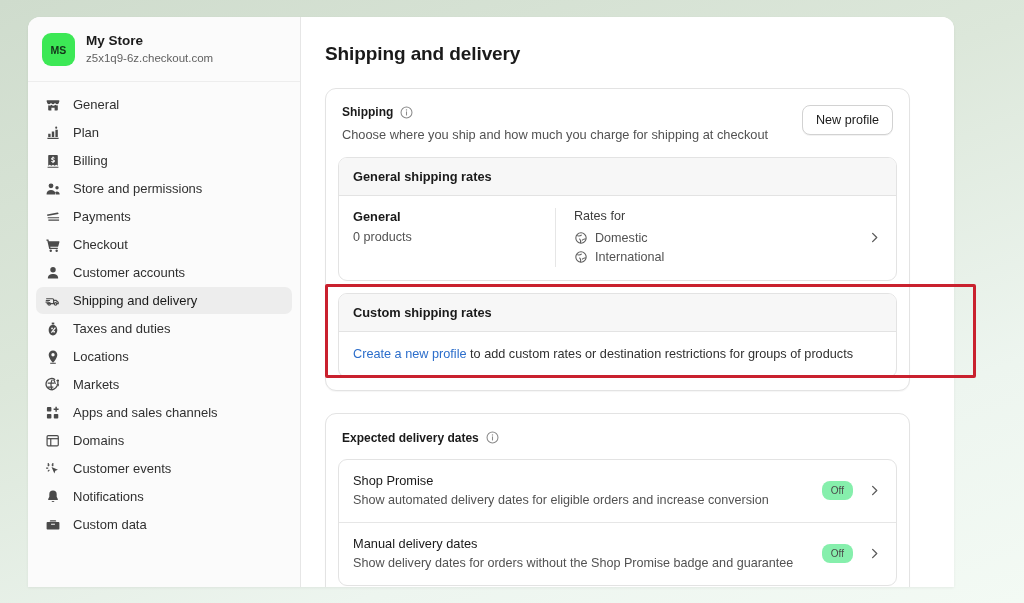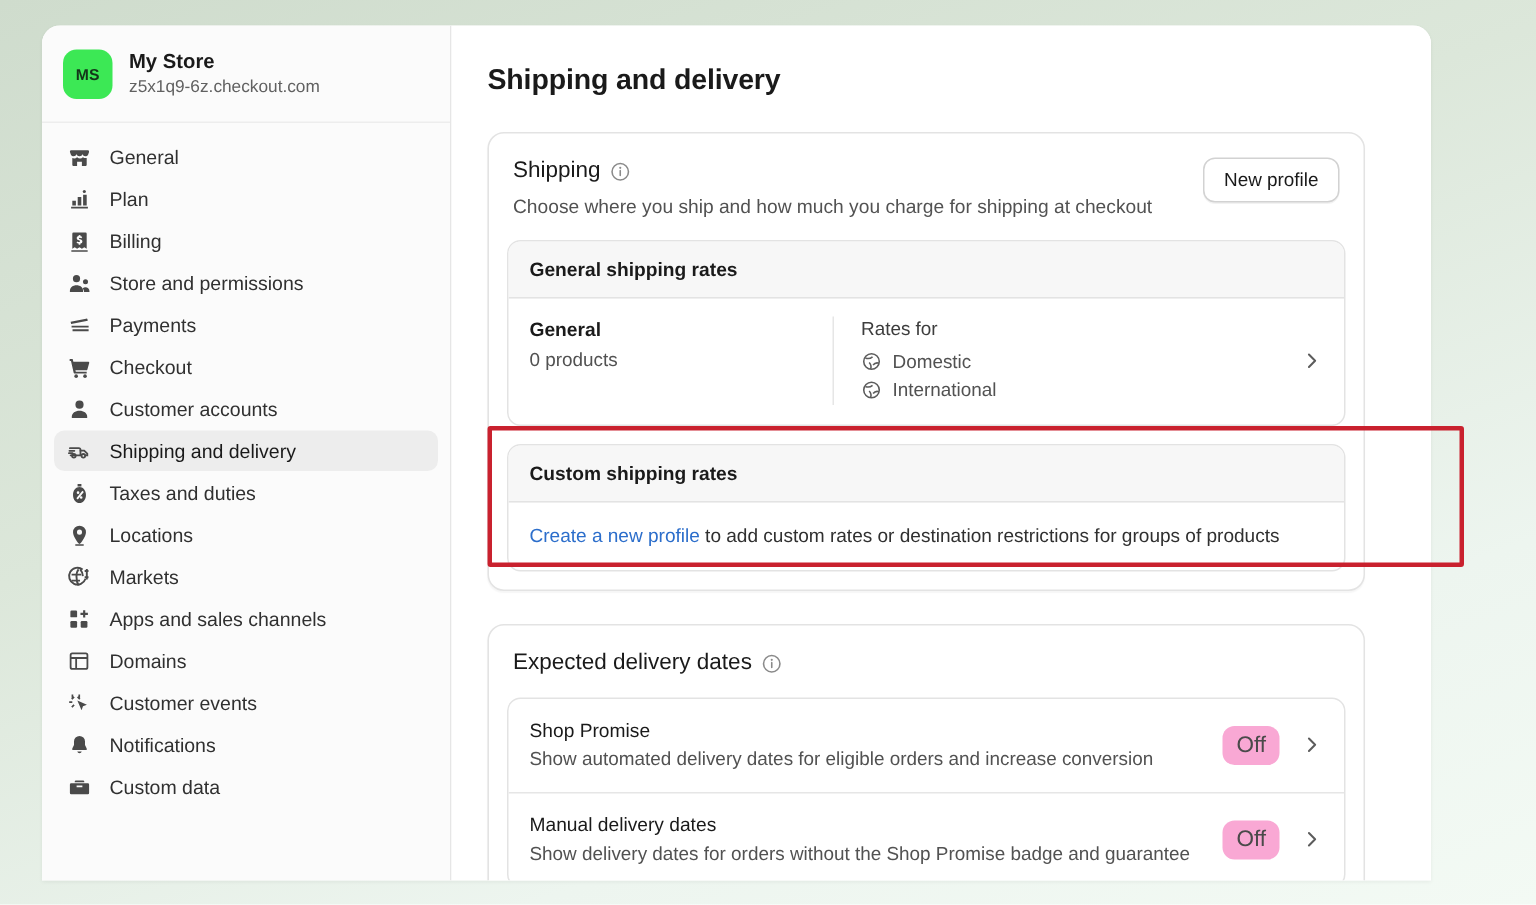--- a/index.html
+++ b/index.html
@@ -112,21 +112,21 @@
     display: flex;
     align-items: flex-start;
     justify-content: space-between;
     padding: 16px 16px 14px 16px;
     gap: 16px;
   }
 
   .card-head-text { min-width: 0; }
 
   .title-row { display: flex; align-items: center; gap: 6px; margin-bottom: 6px; }
-  .card-title { font-size: 15px; font-weight: normal; color: #1a1a1a; line-height: 1.2; }
+  .card-title { font-size: 12px; font-weight: bold; color: #1a1a1a; line-height: 1.2; }
   .card-sub { font-size: 12.8px; color: #525252; line-height: 1.35; }
 
   .info-icon { width: 15px; height: 15px; display: block; color: #8a8a8a; }
 
   .btn {
     background: #ffffff;
     border: 1px solid #d2d2d2;
     border-radius: 8px;
     padding: 7px 13px;
     font-size: 12.6px;
@@ -205,25 +205,25 @@
     justify-content: space-between;
     padding: 12px 14px 13px 14px;
     gap: 14px;
     cursor: pointer;
   }
   .edd-row + .edd-row { border-top: 1px solid #e6e6e6; }
   .edd-name { font-size: 12.8px; color: #1a1a1a; line-height: 1.35; }
   .edd-desc { font-size: 12.6px; color: #525252; line-height: 1.4; margin-top: 2px; }
   .edd-right { display: flex; align-items: center; gap: 14px; flex: 0 0 auto; }
   .badge {
-    background: #f9a8d4;
+    background: #86efac;
     color: #4a4a4a;
     border-radius: 8px;
     padding: 2px 9px;
-    font-size: 15px;
+    font-size: 10px;
     line-height: 1.5;
   }
 </style>
 </head>
 <body>
 
 <div class="app-shell">
 
   <aside class="sidebar">
 

